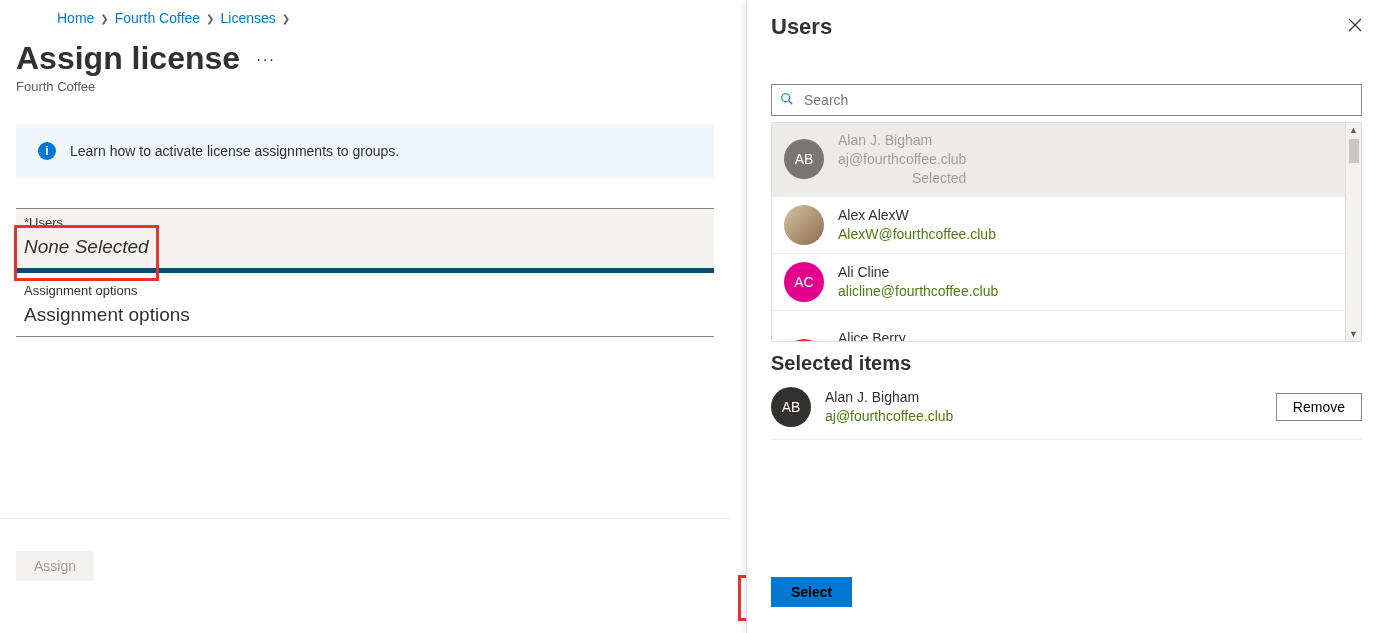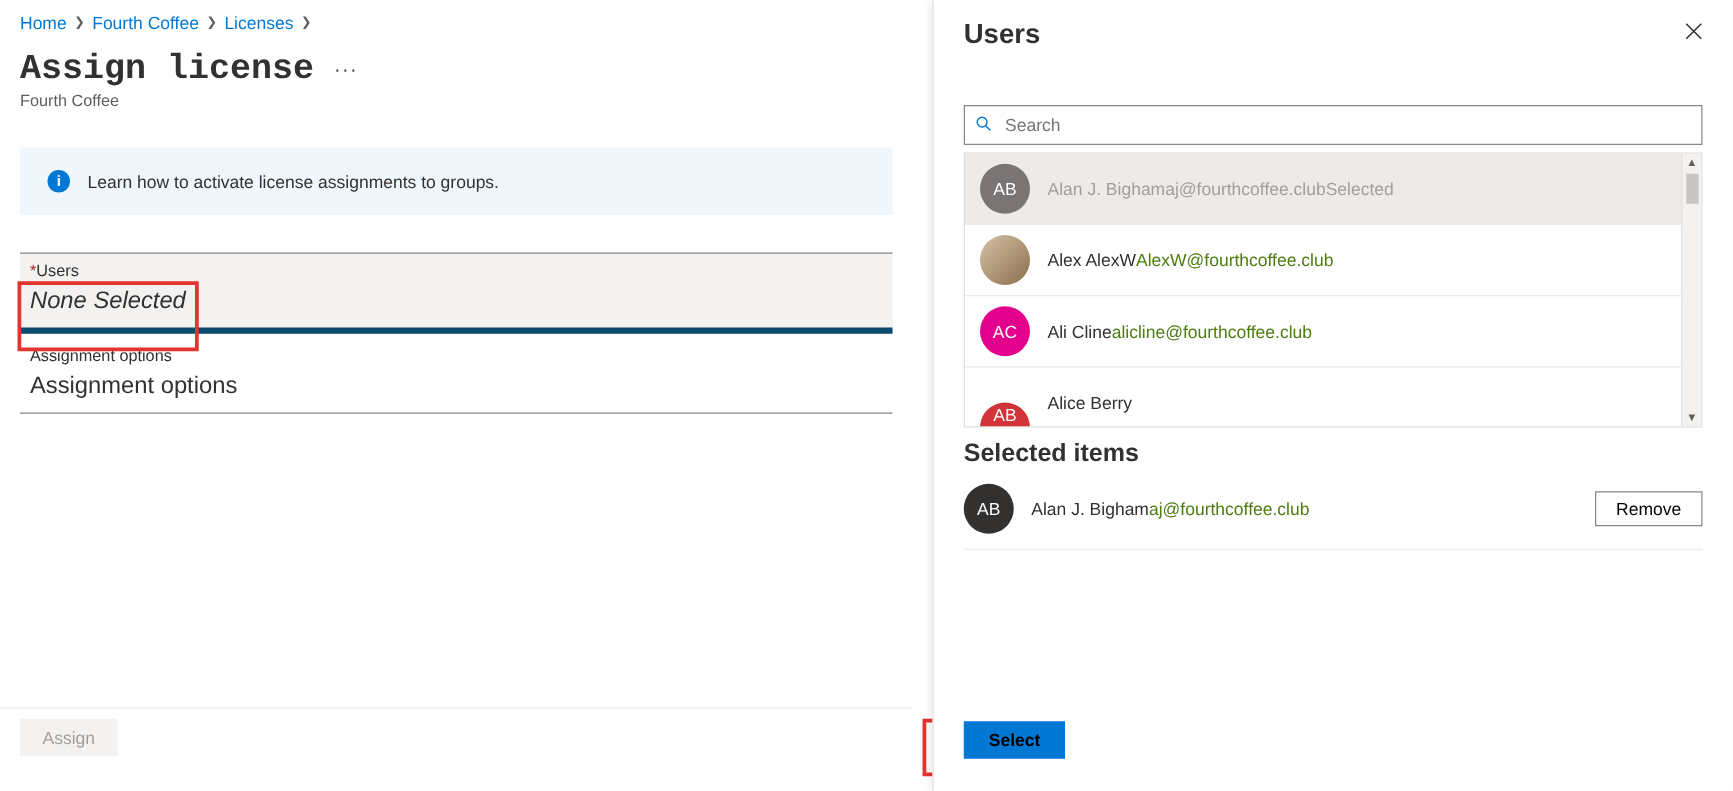--- a/index.html
+++ b/index.html
@@ -20,25 +20,26 @@
     width: 730px;
     height: 633px;
     padding: 10px 16px 0 16px;
   }
   .breadcrumb {
     display: flex;
     align-items: center;
     gap: 6px;
     font-size: 14px;
     margin-bottom: 6px;
+    margin-left: 41px;
   }
   .breadcrumb a { color: #0078d4; text-decoration: none; }
   .chev { color: #605e5c; font-size: 10px; }
   .page-title-row { display: flex; align-items: center; gap: 16px; }
-  .page-title { font-size: 28px; font-weight: 600; margin: 8px 0 0 0; font-family: Liberation Mono, monospace; }
+  .page-title { font-size: 32px; font-weight: 600; margin: 8px 0 0 0; }
   .dots { font-size: 16px; letter-spacing: 1px; color: #323130; margin-top:10px;}
   .subtitle { font-size: 13px; color: #605e5c; margin-top: 2px; margin-bottom: 30px; }
   .info-banner {
     background: #eff6fc;
     display: flex;
     align-items: center;
     padding: 18px 22px;
     gap: 14px;
     margin-bottom: 30px;
   }
@@ -57,21 +58,21 @@
   .field-label { font-size: 13px; }
   .required-star { color: #a4262c; }
   .field-value { font-size: 19px;  margin-top: 6px; }
   .field-value.none { font-style: italic; }
   .field-block2 { border-bottom: 1px solid #8a8886; padding: 8px 8px 10px 8px;}
   .footer-bar {
     position: absolute;
     left: 0; bottom: 20px;
     width: 730px;
     border-top: 1px solid #edebe9;
-    padding: 8px 16px;
+    padding: 32px 16px;
   }
   .assign-btn {
     background: #f3f2f1;
     color: #a19f9d;
     border: none;
     padding: 7px 18px;
     font-size: 14px;
     font-family: inherit;
   }
   
@@ -139,24 +140,24 @@
     display:flex; align-items:center; justify-content:center;
     color:#fff; font-size:14px; flex-shrink:0;
   }
   .av-ab { background:#7a7574; }
   .av-ac { background:#e3008c; }
   .av-ab2 { background:#d13438; }
   .av-photo {
     background: linear-gradient(135deg,#d6c3a8,#8a6d4a);
   }
   .half { height: 20px; border-radius: 40px 40px 0 0; align-self:flex-end; margin-top:20px;}
-  .uinfo { display:flex; line-height:1.35; font-size:14px;}
+  .uinfo { display:flex; flex-direction:column; line-height:1.35; font-size:14px;}
   .uname { color:#323130; }
   .uemail { color:#4d7c0f; }
-  .ustate { color:#a19f9d; }
+  .ustate { color:#a19f9d;text-align:right; }
   .scroll-track {
     position:absolute; right:0; top:0; bottom:0; width:16px;
     background:#f3f2f1; border-left:1px solid #e1dfdd;
     display:flex; flex-direction:column; align-items:center;
   }
   .scroll-arrow{font-size:9px;color:#605e5c;padding:2px 0;}
   .scroll-thumb{width:10px;height:24px;background:#c8c6c4;margin-top:2px;}
   .sel-heading { font-weight:600; font-size:20px; margin-top:10px; }
   .sel-row {
     display:flex; align-items:center; justify-content:space-between;

